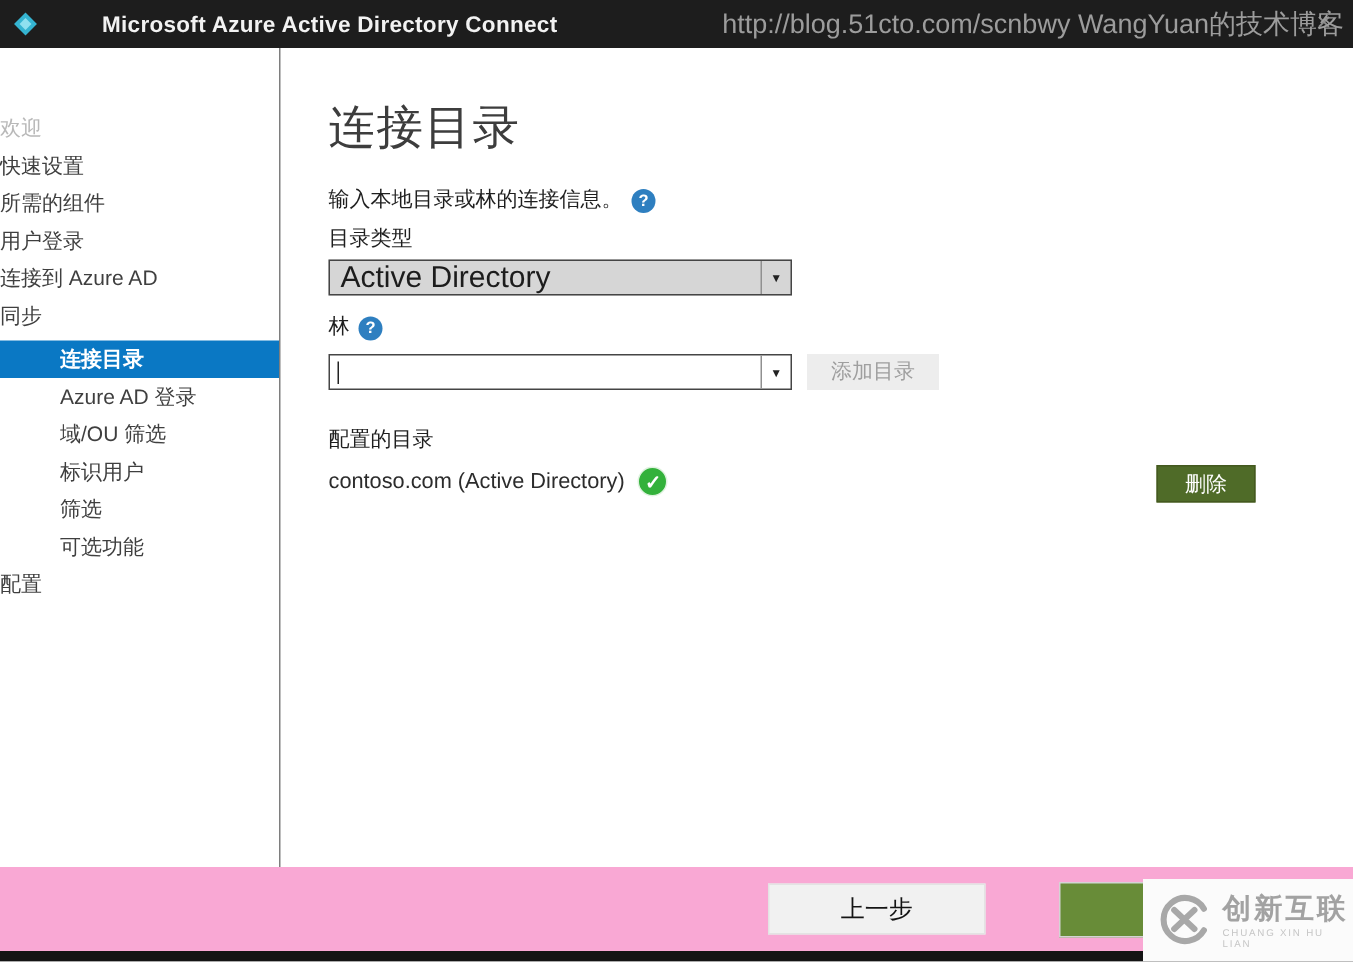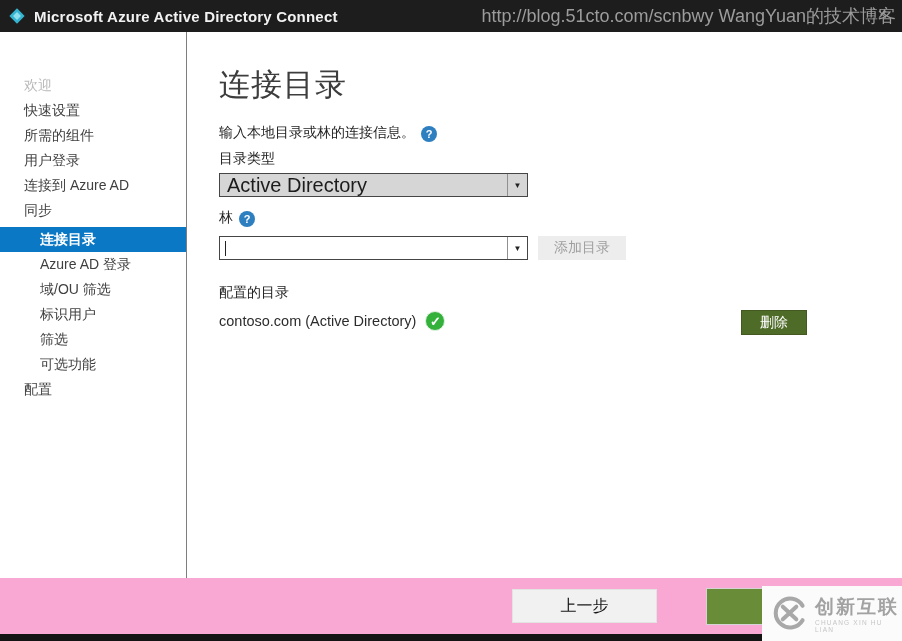--- a/index.html
+++ b/index.html
@@ -5,38 +5,38 @@
   * { margin:0; padding:0; box-sizing:border-box; }
   html,body { background:#e8e8e8; }
   body { font-family:"Liberation Sans", sans-serif; }
   .window{
     position:relative; width:902px; height:641px; background:#fff;
     overflow:hidden; outline:1px solid #3a3a3a; outline-offset:-1px;
   }
   
   .titlebar{
     position:absolute; left:0; top:0; width:902px; height:32px;
-    background:#1d1d1d; display:flex; align-items:center; padding-left:8px;
+    background:#1d1d1d; display:flex; align-items:center; padding-left:8px;gap:34px;
   }
   .app-icon{ width:18px; height:18px; margin-right:8px; flex:0 0 auto; }
   .app-title{ color:#f2f2f2; font-size:15px; font-weight:700; letter-spacing:.2px; white-space:nowrap; }
   .tb-watermark{
     position:absolute; right:6px; top:4px; color:#9c9c9c; font-size:18px;
     white-space:nowrap; z-index:2;
   }
   .close-x{
     position:absolute; right:14px; top:7px; color:#8d8d8d; font-size:13px; z-index:1;
   }
   
   .sidebar{
     position:absolute; left:0; top:32px; width:187px; height:546px;
     background:#fff; border-right:1px solid #7e7e7e; padding-top:41px;
   }
   .nav-item{
-    height:25px; line-height:25px; padding-left:24px; font-size:14px;
+    height:25px; line-height:25px; font-size:14px;
     color:#3f3f3f; white-space:nowrap; cursor:default;
   }
   .nav-item.ind{ padding-left:40px; }
   .nav-item.dis{ color:#b9b9b9; }
   .nav-item.sel{
     background:#0a78c4; color:#fff; font-weight:700; margin-top:4px;
   }
   
   .content{ position:absolute; left:188px; top:32px; width:714px; height:546px; background:#fff; }
   .page-title{
@@ -68,21 +68,21 @@
   .configured-row{
     position:absolute; left:31px; top:279px; display:flex; align-items:center; gap:9px;
     font-size:14.5px; color:#2c2c2c;
   }
   .check{
     width:20px; height:20px; border-radius:50%; background:#33b13b; color:#fff;
     font-size:13px; font-weight:700; display:inline-flex; align-items:center; justify-content:center;
     border:1px solid #dff2df;
   }
   .btn-delete{
-    position:absolute; left:553px; top:278px; width:66px; height:25px;
+    position:absolute; left:583px; top:278px; width:66px; height:25px;
     background:#4f6b28; border:1px solid #44591f; color:#fff; font-size:14px;
     font-family:inherit; cursor:pointer;
   }
   
   .footer{ position:absolute; left:0; top:578px; width:902px; height:56px; background:#f9a8d4; }
   .bottom-strip{ position:absolute; left:0; top:634px; width:902px; height:7px; background:#141414; }
   .btn-prev{
     position:absolute; left:512px; top:11px; width:145px; height:34px;
     background:#f1f1f1; border:1px solid #e3e3e3; color:#141414; font-size:16px;
     font-family:inherit; cursor:pointer;

